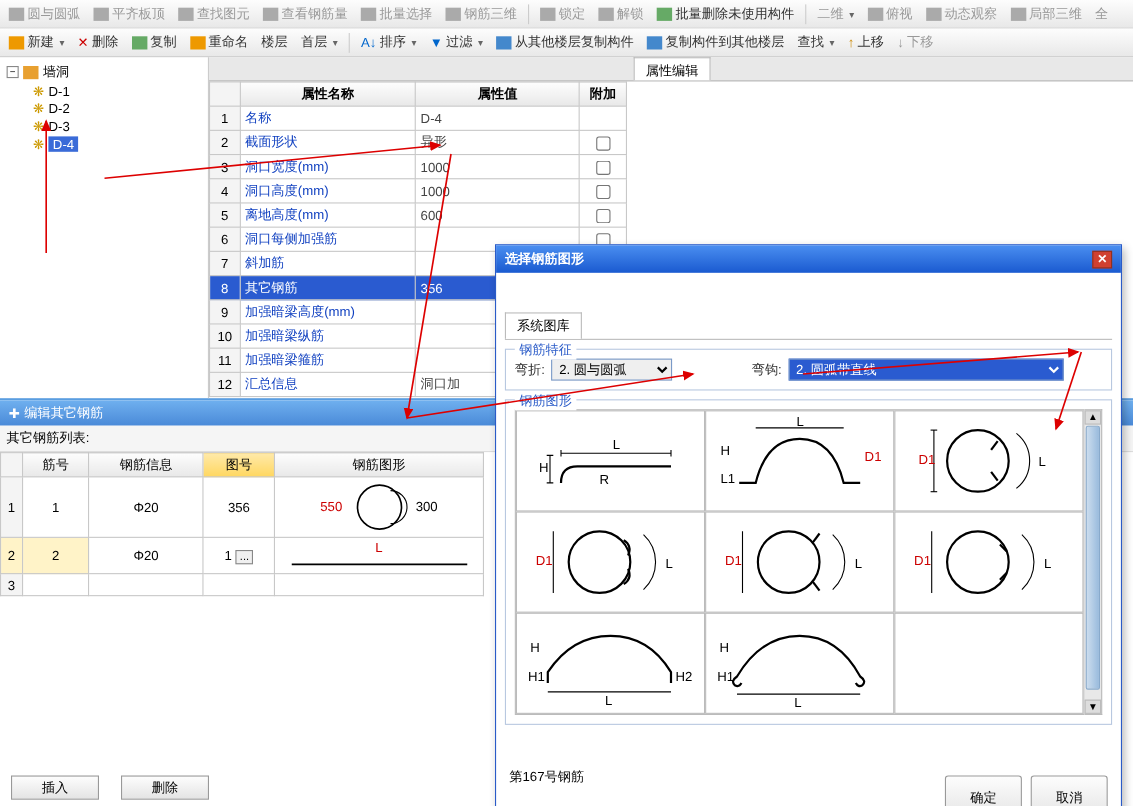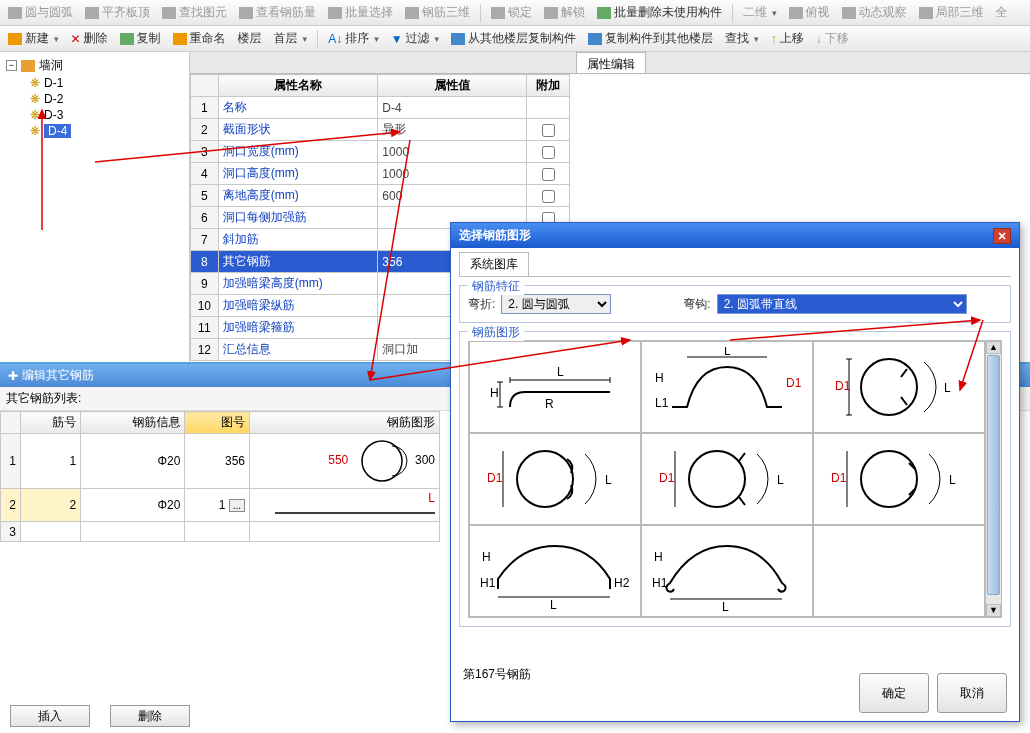--- a/index.html
+++ b/index.html
@@ -42,38 +42,38 @@
 .prop-table .attach { width: 40px; text-align: center; }
 .prop-table .attach input { vertical-align: middle; }
 .prop-table tr.selrow td { background: #2a5bd0; color: #fff; }
 .prop-table tr.selrow .attr-name { color: #fff; }
 .pv-head { background: linear-gradient(#ffe9a8,#ffd760); text-align: center; }
 
 .bottom-panel { border-top: 2px solid #5a9de0; }
 .bp-title { background: linear-gradient(#6fb0ef,#4a8ad8); color: #fff; padding: 3px 8px; display: flex; align-items: center; gap: 4px; }
 .bp-sub { padding: 3px 6px; background: #f5f5f5; border-bottom: 1px solid #ddd; }
 .rebar-grid { border-collapse: collapse; width: 440px; }
-.rebar-grid th, .rebar-grid td { border: 1px solid #c8c8c8; padding: 2px 4px; height: 20px; text-align: right; margin-top: 28px; }
+.rebar-grid th, .rebar-grid td { border: 1px solid #c8c8c8; padding: 2px 4px; height: 20px; text-align: center; margin-top: 28px; }
 .rebar-grid th { background: linear-gradient(#fdfdfd,#e8e8e8); font-weight: normal; }
 .rebar-grid .rn { width: 20px; background: #f4f4f4; }
 .rebar-grid th.hot { background: linear-gradient(#ffe9a8,#ffd760); }
 .rebar-grid td.ycell { background: #fff3c8; }
 .shape-cell { height: 60px; }
 .shape-svg { vertical-align: middle; }
 .redtxt { color: #c00; }
 .rebar-grid .ellips { border: 1px solid #888; padding: 0 3px; background: #f0f0f0; cursor: pointer; font-size: 10px; }
 .bottom-buttons { position: absolute; bottom: 6px; left: 10px; display: flex; gap: 20px; }
 .bottom-buttons button { width: 80px; height: 22px; border: 1px solid #999; background: linear-gradient(#fdfdfd,#e4e4e4); cursor: pointer; }
 
 .dialog { position: absolute; left: 450px; top: 222px; width: 570px; border: 1px solid #2a5bc8; background: #fff; box-shadow: 3px 3px 8px rgba(0,0,0,.3); }
 .dlg-title { background: linear-gradient(#4a8ef0,#1a5ad0); color: #fff; padding: 4px 8px; display: flex; justify-content: space-between; align-items: center; font-weight: bold; }
 .dlg-close { width: 18px; height: 16px; background: #d04030; color: #fff; text-align: center; line-height: 14px; border: 1px solid #903020; cursor: pointer; font-size: 11px; }
 .dlg-body { padding: 4px 8px 8px; }
 .dlg-tabstrip { display: flex; border-bottom: 1px solid #bbb; }
-.dlg-tab { padding: 3px 10px; border: 1px solid #bbb; border-bottom: none; background: #fff; }
+.dlg-tab { padding: 3px 10px; border: 1px solid #bbb; border-bottom: none; background: #fff; margin-top: 32px; }
 .fieldset { border: 1px solid #b8c8e0; margin-top: 8px; padding: 8px; position: relative; }
 .fieldset .legend { position: absolute; top: -8px; left: 8px; background: #fff; padding: 0 4px; color: #2a5bc8; }
 .form-row { display: flex; align-items: center; gap: 6px; }
 .form-row label { color: #333; }
 .form-row select { border: 1px solid #7a9ac8; padding: 1px 2px; height: 20px; }
 .sel1 { width: 110px; }
 .sel2 { width: 250px; background: #2a5bd0; color: #fff; }
 .shape-grid { display: grid; grid-template-columns: repeat(3, 1fr); gap: 0; border: 1px solid #bbb; background: #fff; }
 .shape-cell-g { border: 1px solid #bbb; height: 92px; display: flex; align-items: center; justify-content: center; cursor: pointer; }
 .shape-grid-wrap { display: flex; }

